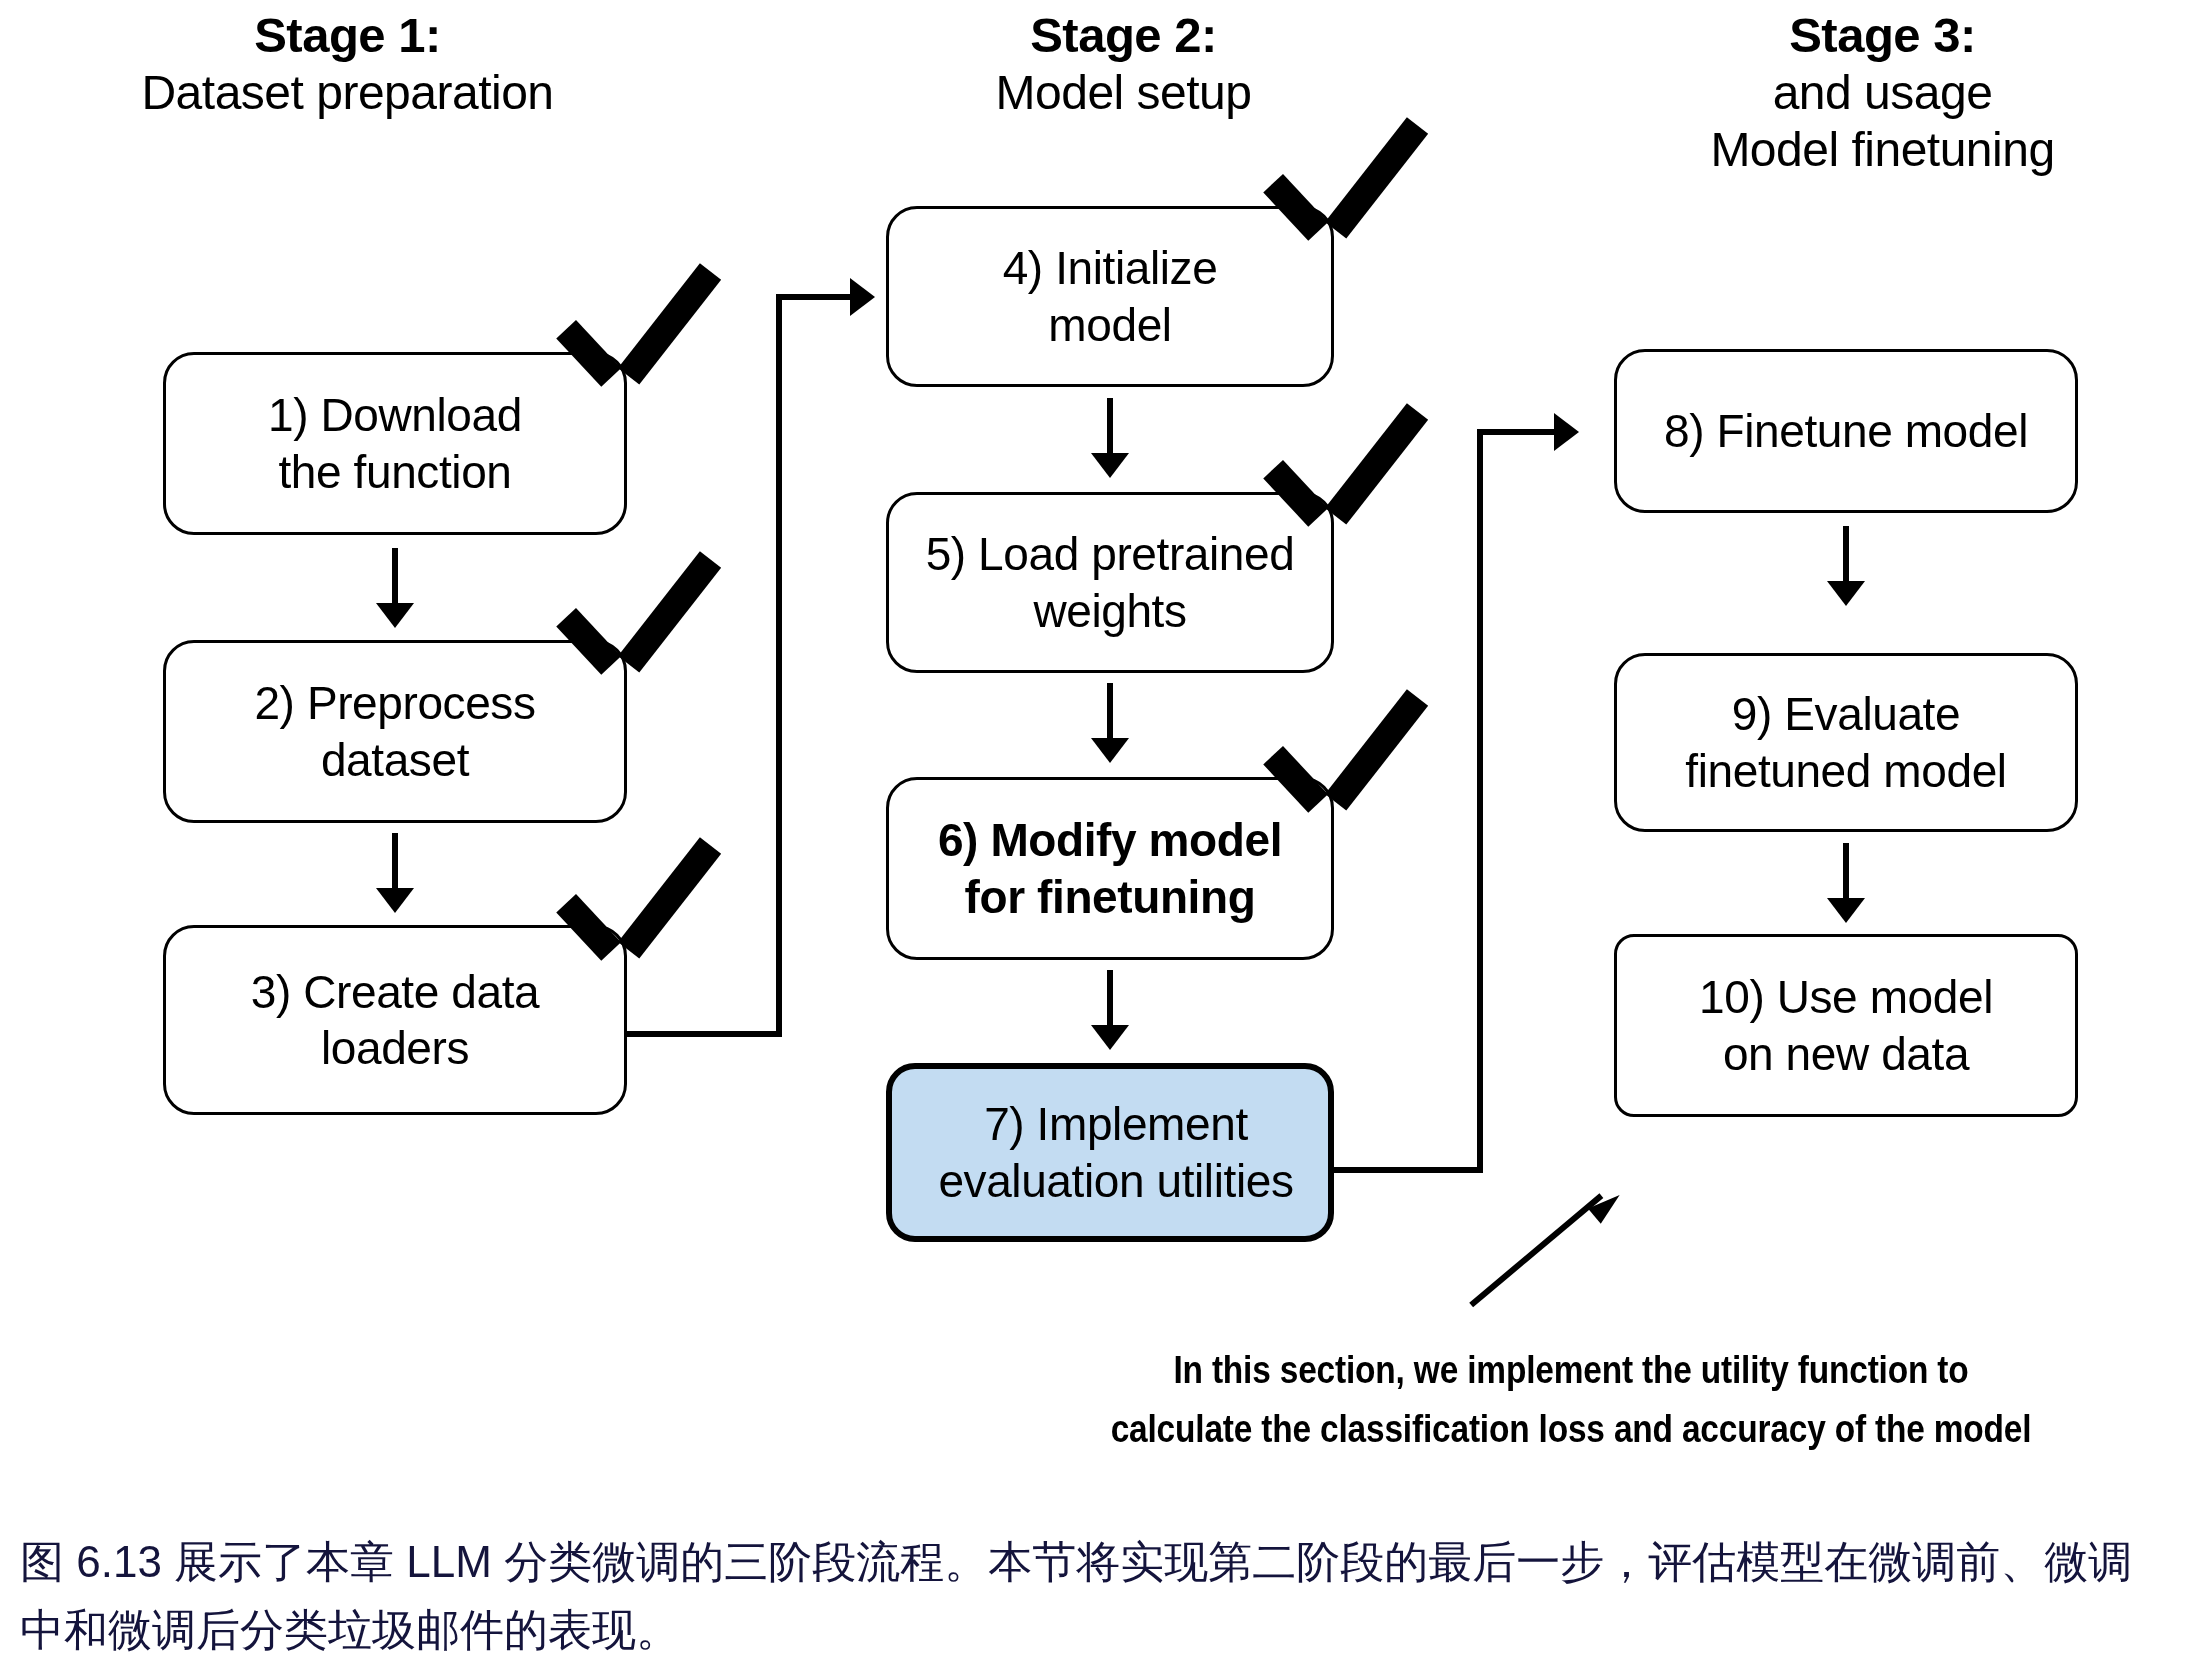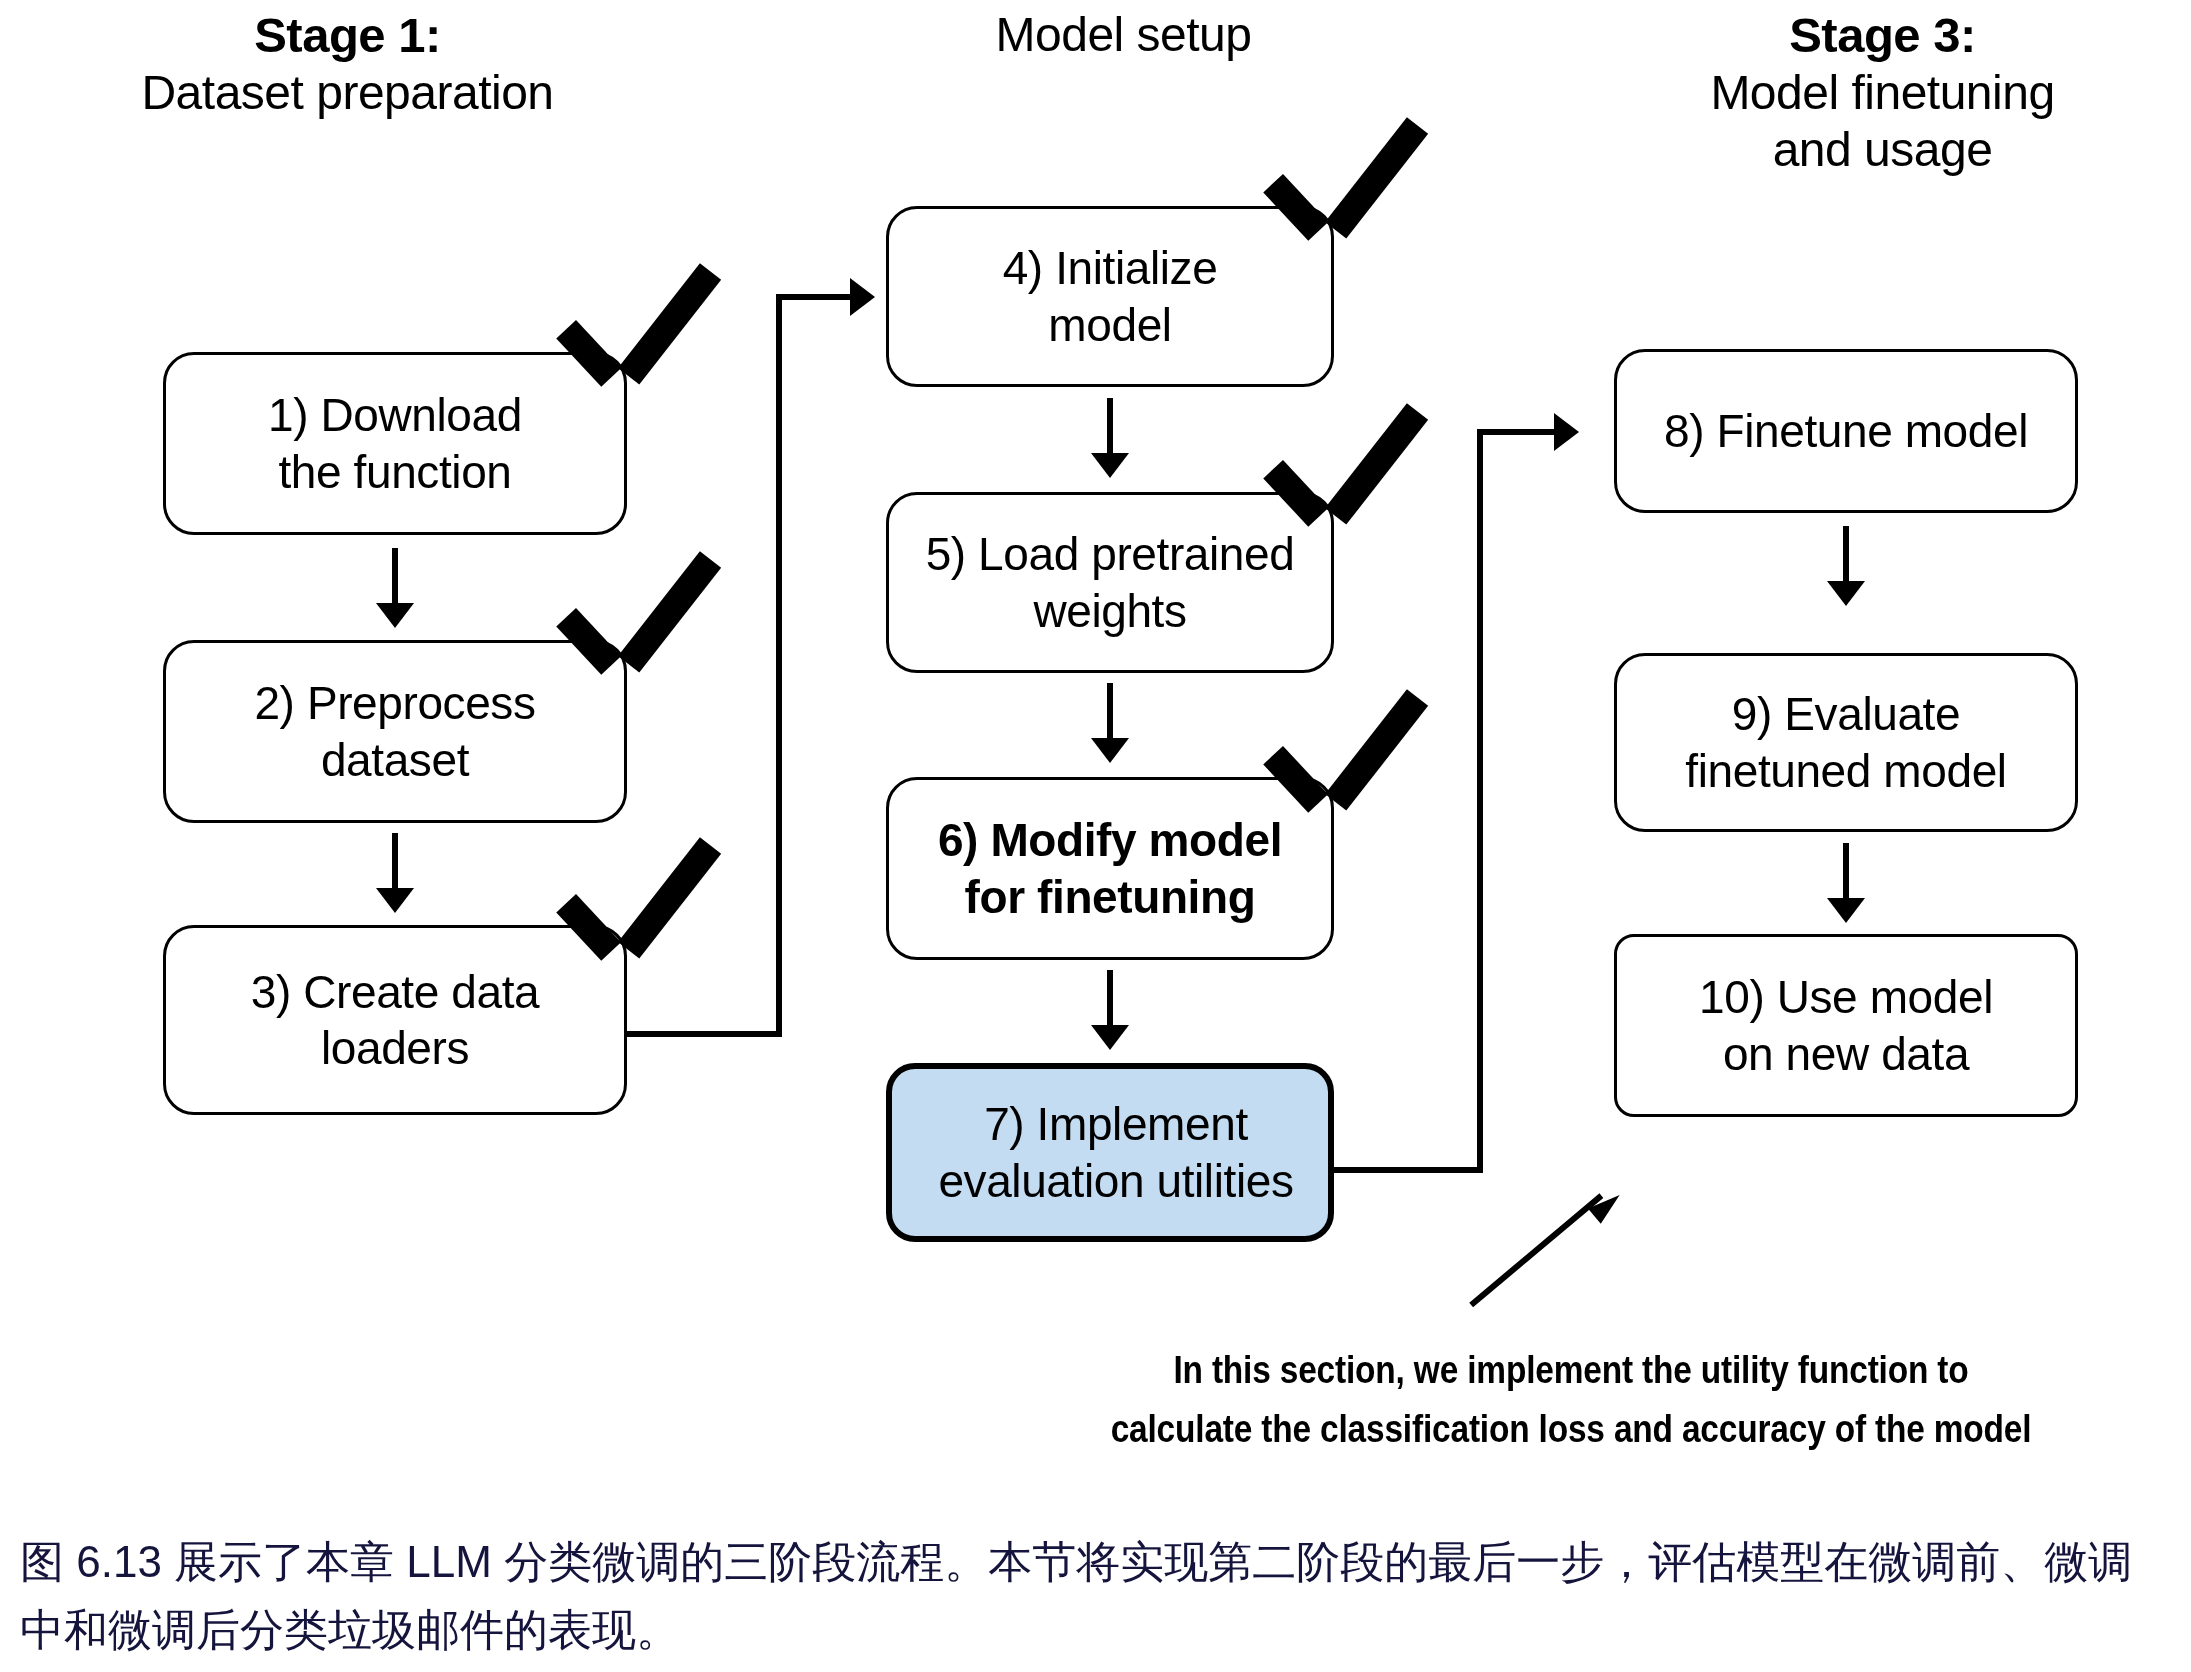--- a/index.html
+++ b/index.html
@@ -174,27 +174,28 @@
 <body>
 
 <div id="page">
 
   <div class="stage-header" style="left:55px; top:7.3px; width:585px;">
     <span class="stage-title">Stage 1:</span>
     <span class="stage-sub">Dataset preparation</span>
   </div>
 
   <div class="stage-header" style="left:822px; top:7.3px; width:603px;">
+    <span class="stage-title">Stage 2:</span>
     <span class="stage-sub">Model setup</span>
   </div>
 
   <div class="stage-header" style="left:1590px; top:7.3px; width:585px;">
     <span class="stage-title">Stage 3:</span>
+    <span class="stage-sub">and usage</span>
     <span class="stage-sub">Model finetuning</span>
-    <span class="stage-sub">and usage</span>
   </div>
 
   <div class="node" style="left:163px; top:352px; width:464px; height:183px;">
     <div>
       <span>1) Download</span><br>
       <span>the function</span>
     </div>
   </div>
   <div class="check" style="left:576px; top:320px;">
     <i class="s1"></i>

